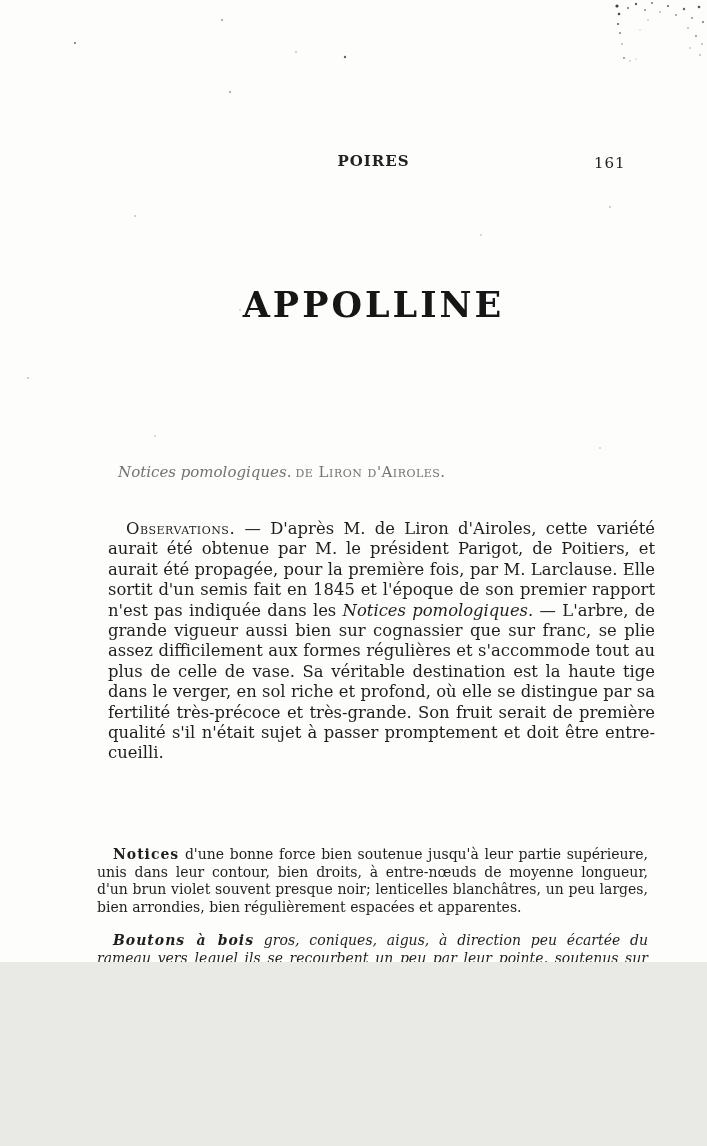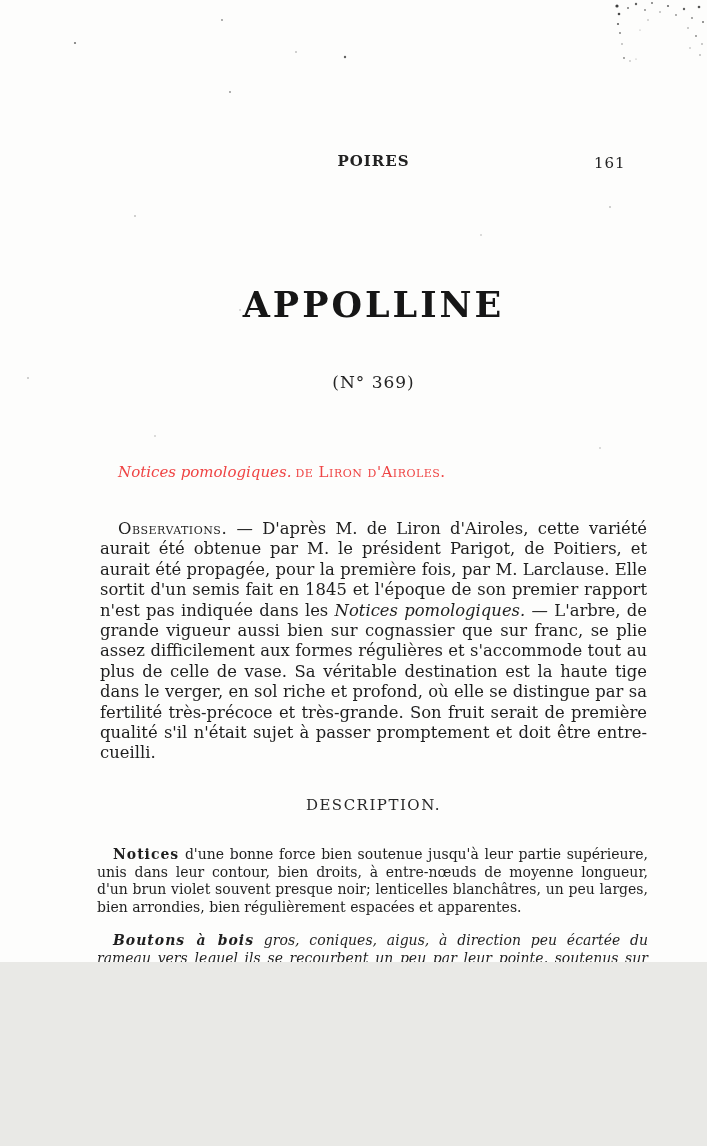--- a/index.html
+++ b/index.html
@@ -38,27 +38,27 @@
     margin-top:14px;
   }
   .number-line {
     position:absolute; top:372px; left:100px; width:547px;
     text-align:center;
     font-size:17px; color:#242424;
     letter-spacing:1px;
   }
   .attribution {
     position:absolute; top:463px; left:118px;
-    font-size:15px; color:#ef4444;
+    font-size:15px; color:#737373;
   }
   .attr-work { font-style:italic; }
   .attr-author { font-variant:small-caps; letter-spacing:0.5px; margin-left:4px; }
 
   .obs {
-    position:absolute; top:519px; left:100px; width:547px;
+    position:absolute; top:519px; left:108px; width:547px;
     font-size:16.4px; line-height:20.4px;
     text-align:justify; text-indent:18px;
     color:#1e1e1e;
   }
   .smallcaps { font-variant:small-caps; letter-spacing:0.5px; }
   .italic { font-style:italic; }
 
   .desc-head {
     position:absolute; top:796px; left:100px; width:547px;
     text-align:center;
@@ -142,29 +142,27 @@
       <circle cx="530" cy="1121" r="0.8" opacity="0.45"></circle>
       <circle cx="670" cy="1142" r="0.9" opacity="0.5"></circle>
     </g>
   </svg>
 
   <div class="running-head">POIRES</div>
   <div class="rh-page">161</div>
 
   <h1 class="title">APPOLLINE</h1>
 
-  <div class="number-line">(N° 369)</div>
 
   <div class="attribution">
     <span class="attr-work">Notices pomologiques.</span><span class="attr-author">de Liron d'Airoles.</span>
   </div>
 
   <p class="obs"><span class="smallcaps">Observations.</span><span> — D'après M. de Liron d'Airoles, cette variété aurait été obtenue par M. le président Parigot, de Poitiers, et aurait été propagée, pour la première fois, par M. Larclause. Elle sortit d'un semis fait en 1845 et l'époque de son premier rapport n'est pas indiquée dans les </span><span class="italic">Notices pomologiques.</span><span> — L'arbre, de grande vigueur aussi bien sur cognassier que sur franc, se plie assez difficilement aux formes régulières et s'accommode tout au plus de celle de vase. Sa véritable destination est la haute tige dans le verger, en sol riche et profond, où elle se distingue par sa fertilité très-précoce et très-grande. Son fruit serait de première qualité s'il n'était sujet à passer promptement et doit être entre-cueilli.</span></p>
 
-  <h2 class="desc-head">DESCRIPTION.</h2>
 
   <p class="body-par par-rameaux"><span class="lead-bold">Notices</span><span> d'une bonne force bien soutenue jusqu'à leur partie supérieure, unis dans leur contour, bien droits, à entre-nœuds de moyenne longueur, d'un brun violet souvent presque noir; lenticelles blanchâtres, un peu larges, bien arrondies, bien régulièrement espacées et apparentes.</span></p>
 
   <p class="body-par par-boutons"><span class="lead-bold">Boutons à bois</span><span> gros, coniques, aigus, à direction peu écartée du rameau vers lequel ils se recourbent un peu par leur pointe, soutenus sur des supports peu saillants dont les côtés et l'arête médiane ne se prolongent pas; écailles d'un marron rougeâtre très-foncé et largement maculé de gris blanchâtre.</span></p>
 
   <div class="footer-left">Tome V. — Poires.</div>
   <div class="footer-sig">29</div>
 
 </div>
 

